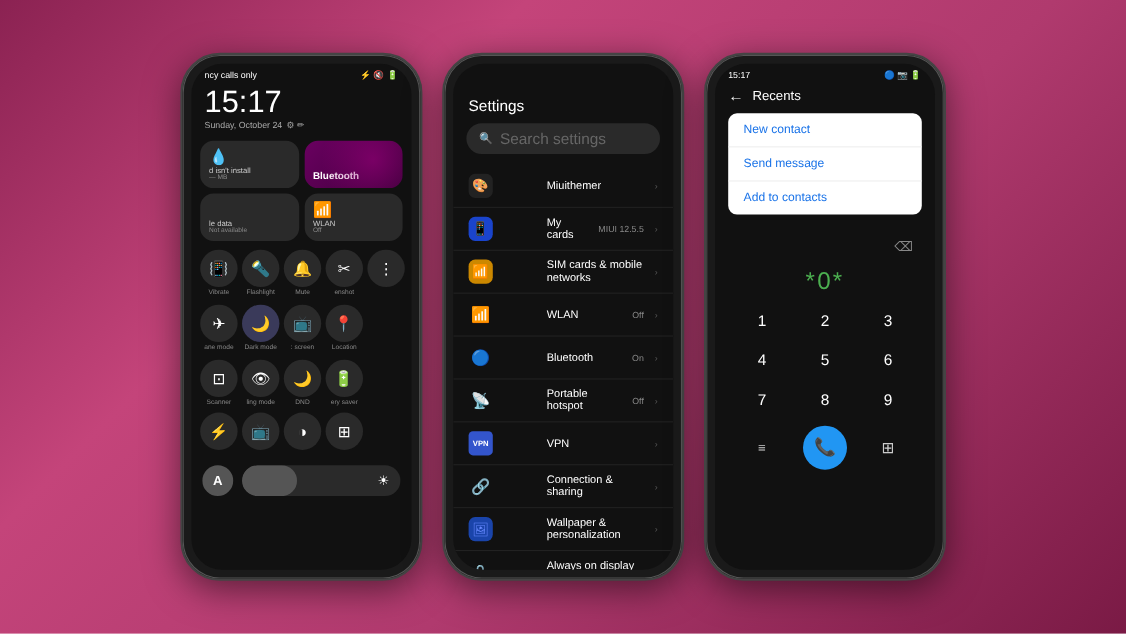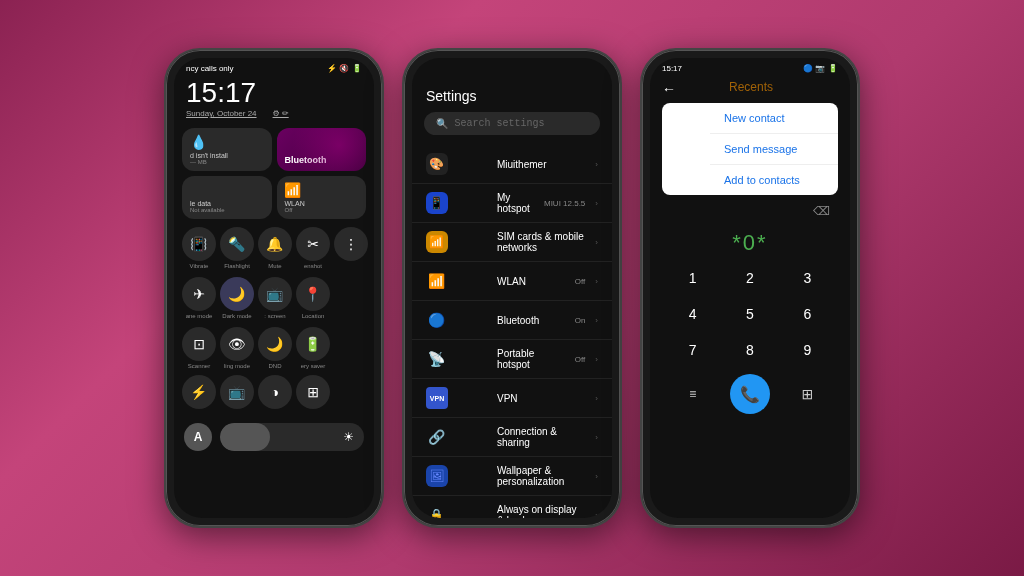--- a/index.html
+++ b/index.html
@@ -35,21 +35,21 @@
     }
     .p1-status {
       display: flex;
       justify-content: space-between;
       align-items: center;
       padding: 6px 12px 2px;
       color: #fff;
       font-size: 8px;
     }
     .p1-time { font-size: 28px; font-weight: 300; color: #fff; padding: 2px 12px 0; }
-    .p1-date { font-size: 8px; color: #aaa; padding: 0 12px 6px; display: flex; align-items: flex-start; gap: 16px; text-decoration: underline; }
+    .p1-date { font-size: 8px; color: #aaa; padding: 0 12px 6px; display: flex; align-items: flex-start; gap: 4px; }
 
     .p1-grid-top {
       display: grid;
       grid-template-columns: 1fr 1fr;
       gap: 5px;
       padding: 4px 8px;
     }
     .p1-tile {
       background: #2a2a2a;
       border-radius: 12px;
@@ -140,21 +140,21 @@
     .p2-search {
       margin: 0 12px 10px;
       background: #2a2a2a;
       border-radius: 20px;
       padding: 6px 12px;
       display: flex;
       align-items: center;
       gap: 6px;
     }
     .p2-search-icon { font-size: 10px; color: #888; }
-    .p2-search-text { font-size: 10px; color: #666; font-family: Liberation Mono, monospace; }
+    .p2-search-text { font-size: 14px; color: #666; }
 
     .p2-list { padding: 0 0; overflow: hidden; }
     .p2-item {
       display: flex;
       align-items: center;
       padding: 8px 14px;
       border-bottom: 1px solid #222;
       gap: 10px;
     }
     .p2-item-icon {
@@ -181,28 +181,27 @@
       color: #fff;
       font-size: 8px;
     }
     .p3-header {
       display: flex;
       align-items: center;
       padding: 4px 12px 8px;
       gap: 8px;
     }
     .p3-back { color: #fff; font-size: 14px; }
-    .p3-title { font-size: 12px; color: #a16207; flex: 1; text-align: center; margin-right: 20px; }
+    .p3-title { font-size: 12px; color: #ffffff; flex: 1; margin-right: 20px; }
 
     .p3-popup {
       background: #fff;
       border-radius: 8px;
-      margin: 0 12px 9px;
+      margin: 0 12px 22px;
       overflow: hidden;
-      padding-left: 48px;
     }
     .p3-popup-item {
       padding: 9px 14px;
       font-size: 11px;
       color: #1a73e8;
       border-bottom: 1px solid #eee;
     }
     .p3-popup-item:last-child { border-bottom: none; }
 
     .p3-number-display {
@@ -391,21 +390,21 @@
         <div class="p2-item-icon icon-miui">🎨</div>
         <div class="p2-item-text">
           <div class="p2-item-name">Miuithemer</div>
         </div>
         <span class="p2-chevron">›</span>
       </div>
 
       <div class="p2-item">
         <div class="p2-item-icon icon-device" style="background:#1a44cc;">📱</div>
         <div class="p2-item-text">
-          <div class="p2-item-name">My hotspot</div>
+          <div class="p2-item-name">My cards</div>
         </div>
         <span class="p2-item-value">MIUI 12.5.5</span>
         <span class="p2-chevron">›</span>
       </div>
 
       <div class="p2-item">
         <div class="p2-item-icon icon-sim">📶</div>
         <div class="p2-item-text">
           <div class="p2-item-name">SIM cards &amp; mobile networks</div>
         </div>

